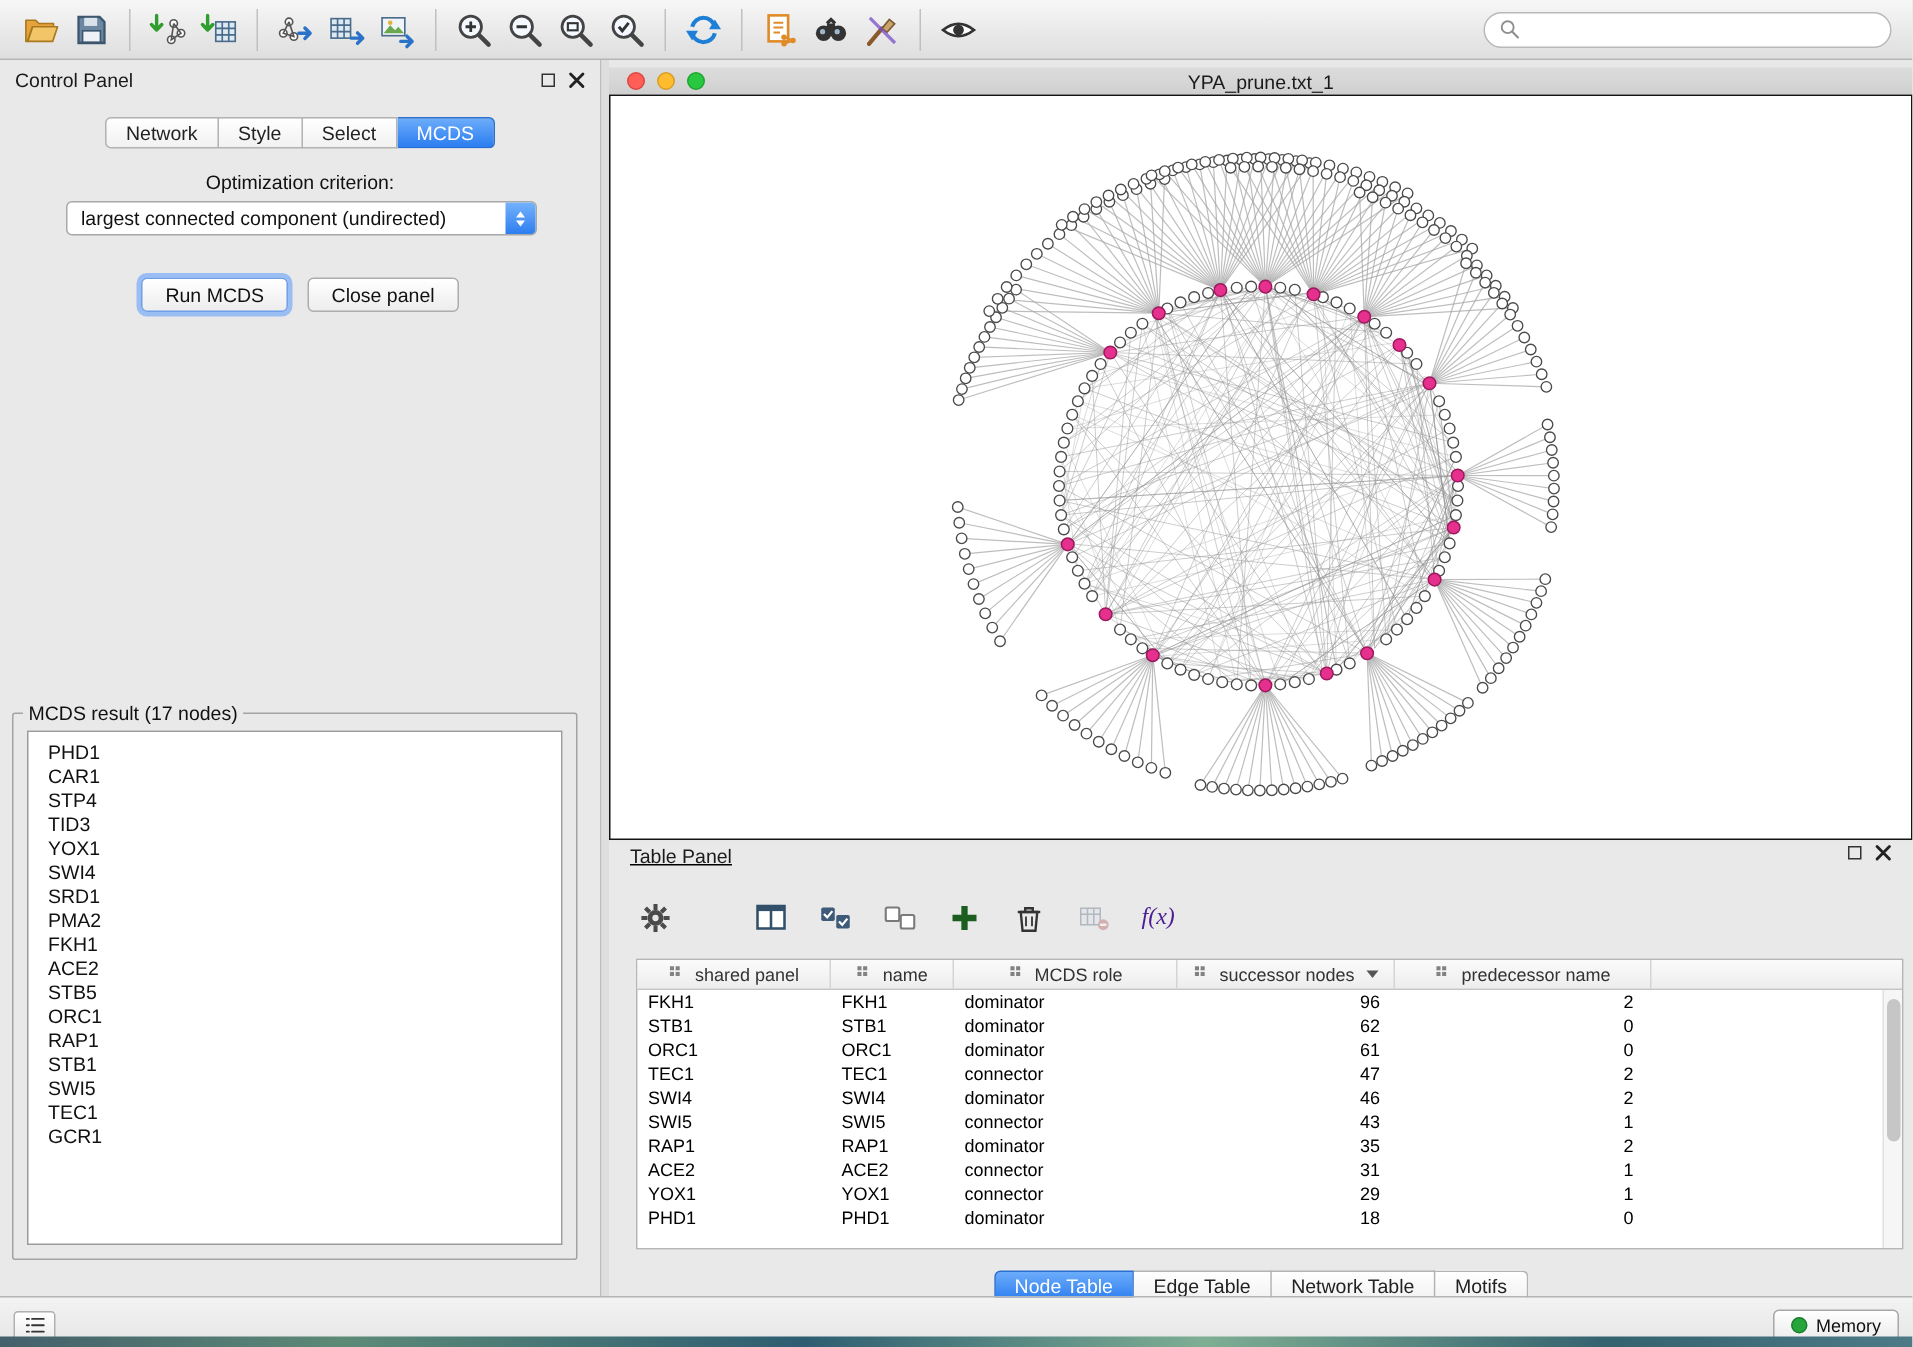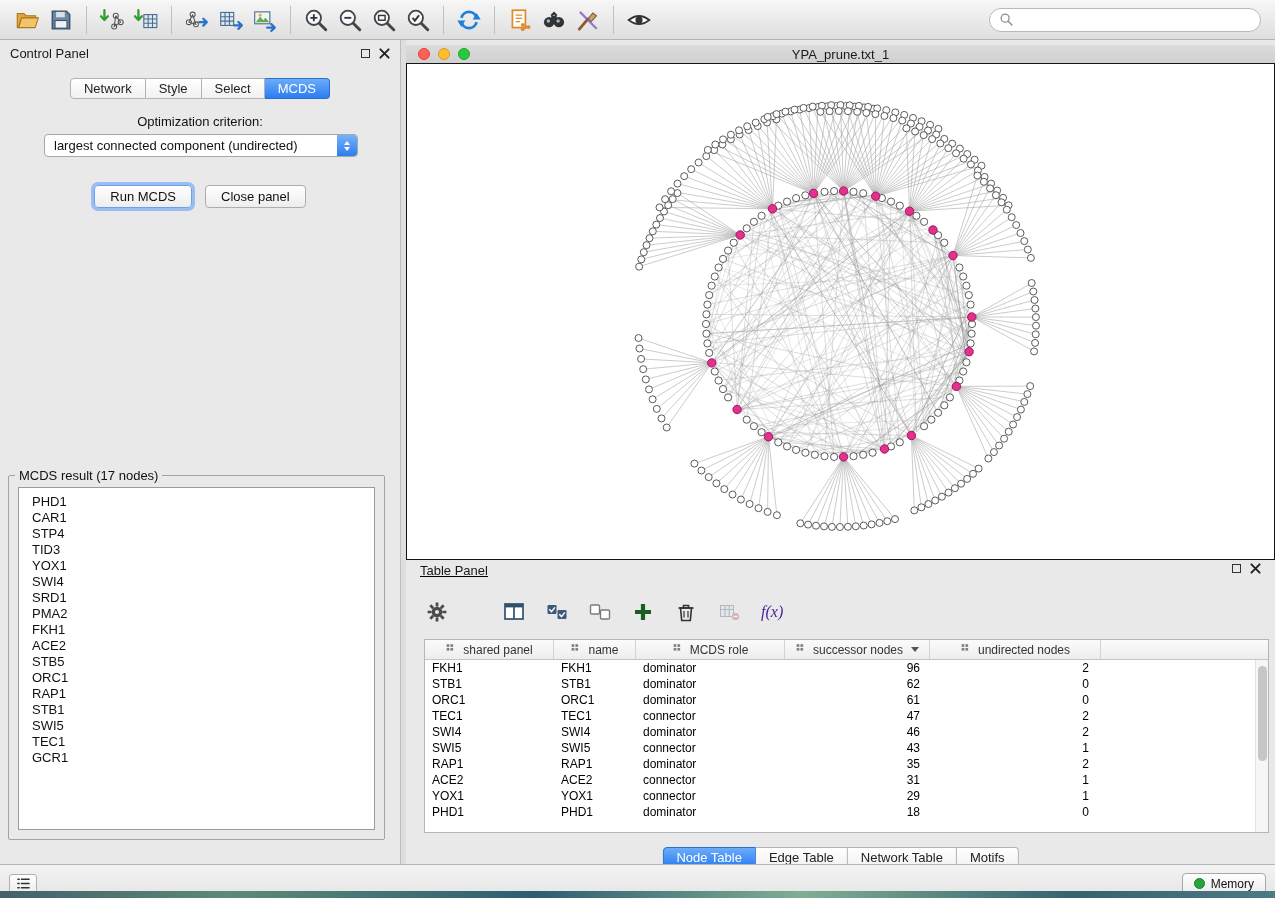--- a/index.html
+++ b/index.html
@@ -1113,21 +1113,21 @@
         </div>
         <div class="th" style="width: 171px;">
           <span><svg width="13" height="13" viewBox="0 0 24 24">
               <g fill="#828282">
                 <rect x="3" y="4" width="5" height="5"></rect>
                 <rect x="10" y="4" width="5" height="5"></rect>
                 <rect x="3" y="11" width="5" height="5"></rect>
                 <rect x="10" y="11" width="5" height="5"></rect>
               </g>
             </svg></span>
-          <span>undirected nodes</span>
+          <span>predecessor name</span>
         </div>
         <div class="th" style="flex: 1 1 0%; border-right: none;"></div>
       </div>
     <div class="tbody" id="tbl-body">
         <div class="tr">
           <div class="td txt" style="width: 129px;">FKH1</div>
           <div class="td txt" style="width: 82px;">FKH1</div>
           <div class="td txt" style="width: 149px;">dominator</div>
           <div class="td num" style="width: 145px; padding-right: 10px;">96</div>
           <div class="td num" style="width: 171px; padding-right: 12px;">2</div>

